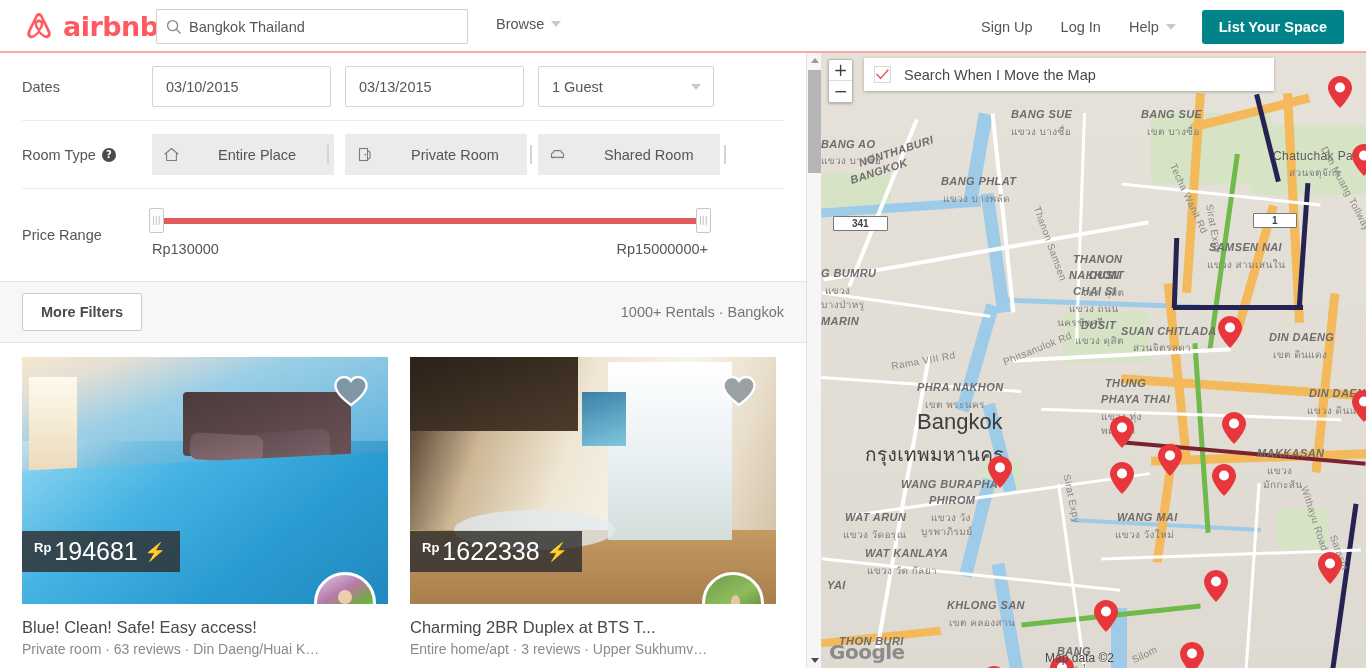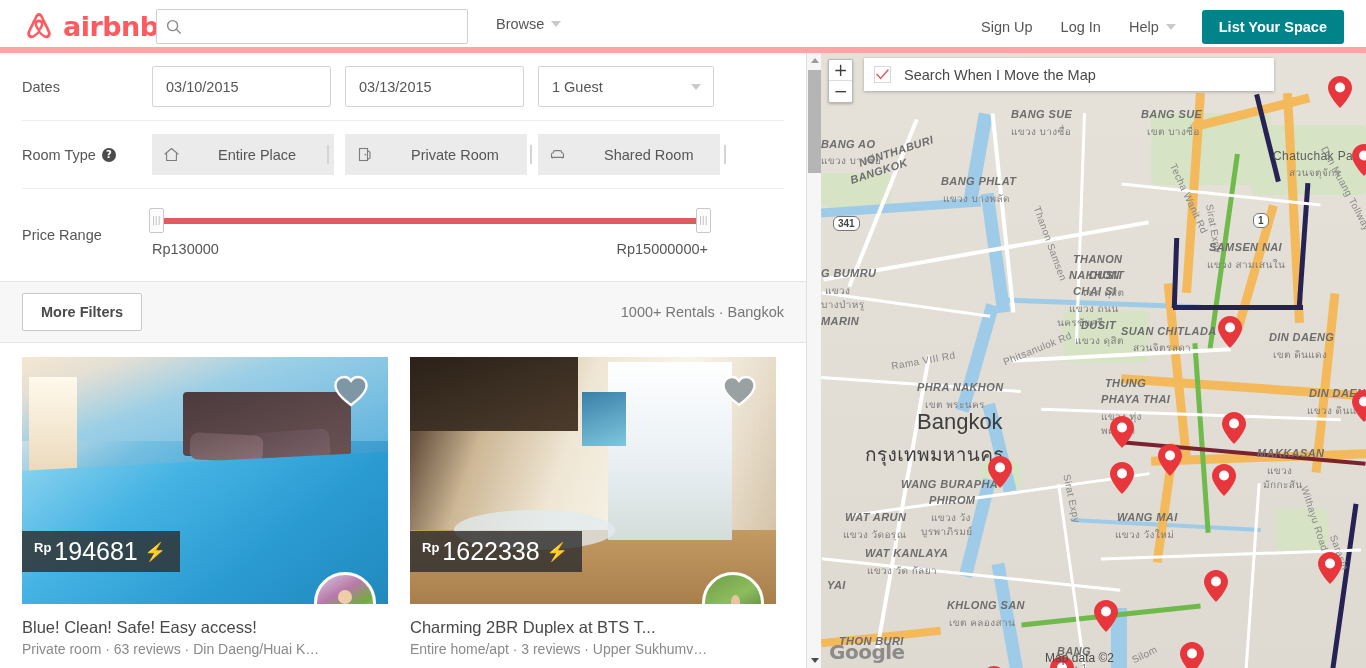--- a/index.html
+++ b/index.html
@@ -11,21 +11,21 @@
     background: #ffffff;
     color: #484848;
   }
   #app { position: relative; width: 1366px; height: 668px; overflow: hidden; }
 
   
   .header {
     position: absolute; top: 0; left: 0;
     width: 1366px; height: 53px;
     background: #fff;
-    border-bottom: 6px solid #fca5a5;
+    border-bottom: 2px solid #fca5a5;
     z-index: 40;
   }
   .logo-wrap {
     position: absolute; left: 22px; top: 9px;
     display: flex; align-items: center; gap: 7px;
   }
   .logo-mark { width: 34px; height: 34px; }
   .logo-text {
     font-size: 27px; font-weight: bold; color: #ff5a5f;
     letter-spacing: -0.5px; line-height: 1;
@@ -315,22 +315,22 @@
   }
   .mlabel.thai { font-style: normal; font-weight: normal; font-size: 10px; color:#7d7d7d;}
   .mlabel.big { font-size: 22px; font-style: normal; font-weight: normal; color: #3d3d3d; letter-spacing: 0;}
   .mlabel.bigthai { font-size: 19px; font-style: normal; font-weight: normal; color: #3d3d3d;}
   .mlabel.road { font-size: 10px; font-style: normal; font-weight: normal; color: #888; }
   .pin {
     position:absolute; width: 26px; height: 34px; z-index: 6;
   }
   .hwy-shield {
     position:absolute; background:#fff; border:1.5px solid #777;
-    border-radius:6px; font-size:10px; font-weight:bold; color:#444;
-    padding:1px 4px; font-family:"Liberation Sans", sans-serif;text-align:center;
+    border-radius:1px; font-size:10px; font-weight:bold; color:#444;
+    padding:1px 18px; font-family:"Liberation Sans", sans-serif;text-align:center;
   }
 
   .map-zoom {
     position:absolute; left: 7px; top: 6px; z-index: 20;
     width: 25px; background: #fff; border: 1px solid #b9b9b9;
     border-radius: 2px; box-shadow: 0 1px 3px rgba(0,0,0,0.25);
   }
   .map-zoom div {
     height: 21px; display:flex; align-items:center; justify-content:center;
     font-size: 17px; color: #3f3f3f; cursor: pointer;
@@ -386,20 +386,21 @@
       <span class="logo-text">airbnb</span>
     </div>
 
     <div class="search-box">
       <span class="search-icon">
         <svg width="16" height="16" viewBox="0 0 16 16">
           <circle cx="6.6" cy="6.6" r="5" fill="none" stroke="#8a8a8a" stroke-width="1.4"></circle>
           <line x1="10.3" y1="10.3" x2="14.6" y2="14.6" stroke="#8a8a8a" stroke-width="1.4"></line>
         </svg>
       </span>
+      <input class="search-input" type="text" value="Bangkok Thailand" style="">
     </div>
 
     <div class="browse">
       <span>Browse</span>
       <span class="caret-dn"></span>
     </div>
 
     <div class="nav-right">
       <div class="nav-link">
         <span>Sign Up</span>

